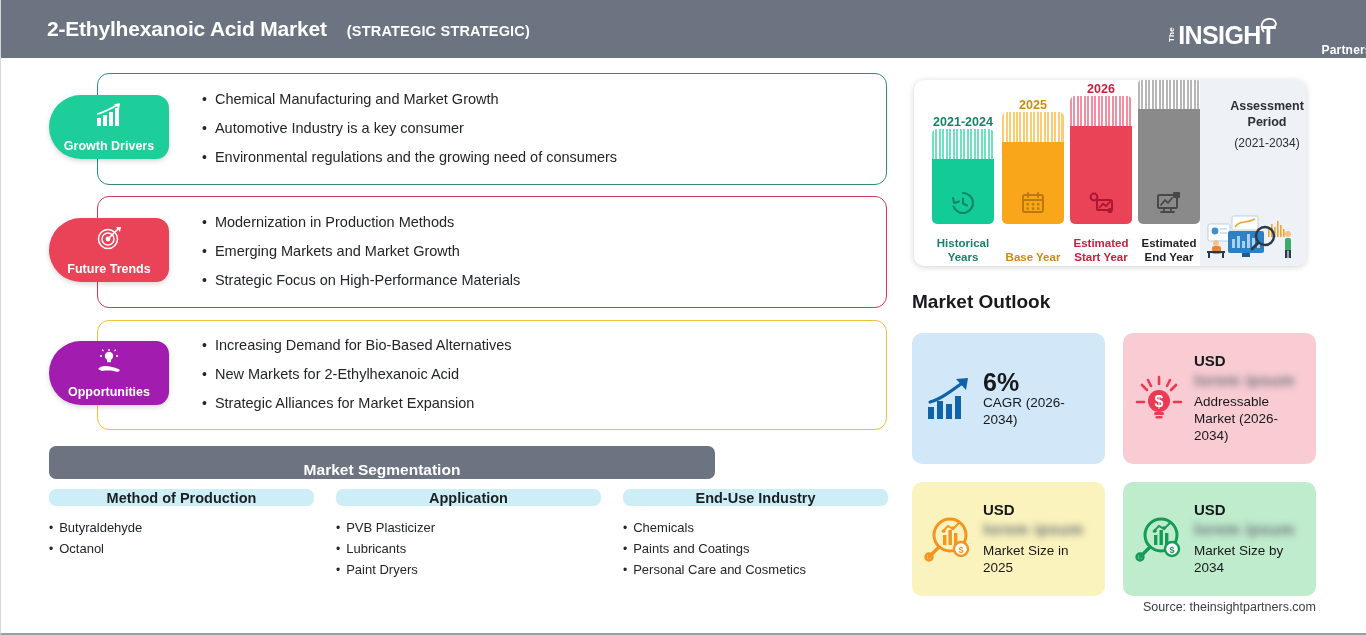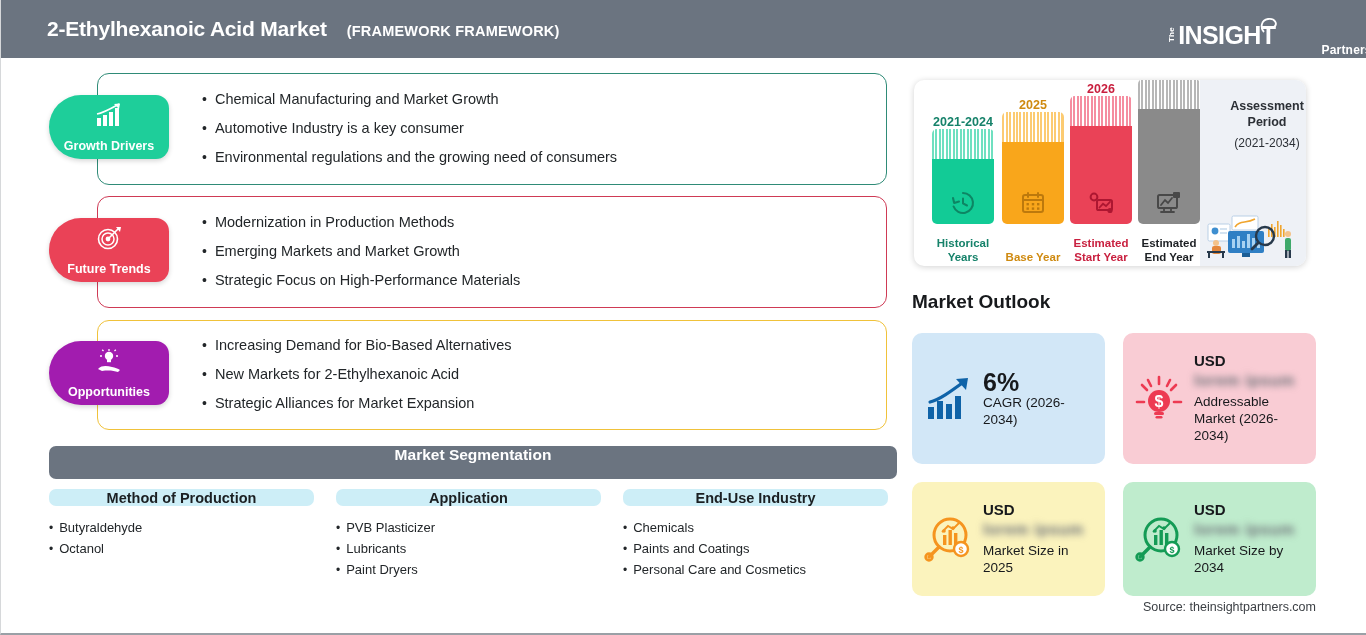--- a/index.html
+++ b/index.html
@@ -92,23 +92,23 @@
   
   #panel-trends { left: 96px; top: 196px; width: 790px; height: 112px; border: 1.4px solid #cf3a55; }
   #badge-trends { left: 48px; top: 218px; background: #EA4257; }
   
   #panel-opps { left: 96px; top: 320px; width: 790px; height: 110px; border: 1.4px solid #f0c23a; }
   #badge-opps { left: 48px; top: 341px; background: #a21caf; }
 
   
   #seg-header {
     position: absolute; left: 48px; top: 446px;
-    width: 848px; height: 33px;
+    width: 666px; height: 33px;
     background: #6b7480; border-radius: 7px;
-    display: flex; align-items: flex-start; justify-content: center;
+    display: flex; align-items: flex-end; justify-content: center;
   }
   #seg-header-text { color: #ffffff; font-size: 15.5px; font-weight: bold; }
   .seg-col { position: absolute; top: 489px; width: 265px; }
   #seg-col-0 { left: 48px; }
   #seg-col-1 { left: 335px; }
   #seg-col-2 { left: 622px; }
   .seg-col-head {
     width: 265px; height: 17px;
     background: #cdeef7; border-radius: 7px;
     display: flex; align-items: center; justify-content: center;
@@ -191,21 +191,21 @@
   }
 </style>
 </head>
 <body>
 
 <div id="page">
 
   <div class="header">
     <div class="header-titles">
       <div class="header-title">2-Ethylhexanoic Acid Market</div>
-      <div class="header-sub">(FRAMEWORK FRAMEWORK)</div>
+      <div class="header-sub">(STRATEGIC STRATEGIC)</div>
     </div>
     <div class="logo">
       <div class="logo-row">
         <span class="logo-the">The</span>
         <span class="logo-insight">INSIGHT</span>
         <svg class="logo-swoosh" viewBox="0 0 22 22">
           <path d="M6 17 C2 13 3 5 10 4 C17 3 20 9 16 12" fill="none" stroke="#ffffff" stroke-width="1.8"></path>
         </svg>
       </div>
       <div class="logo-partners">Partners</div>

